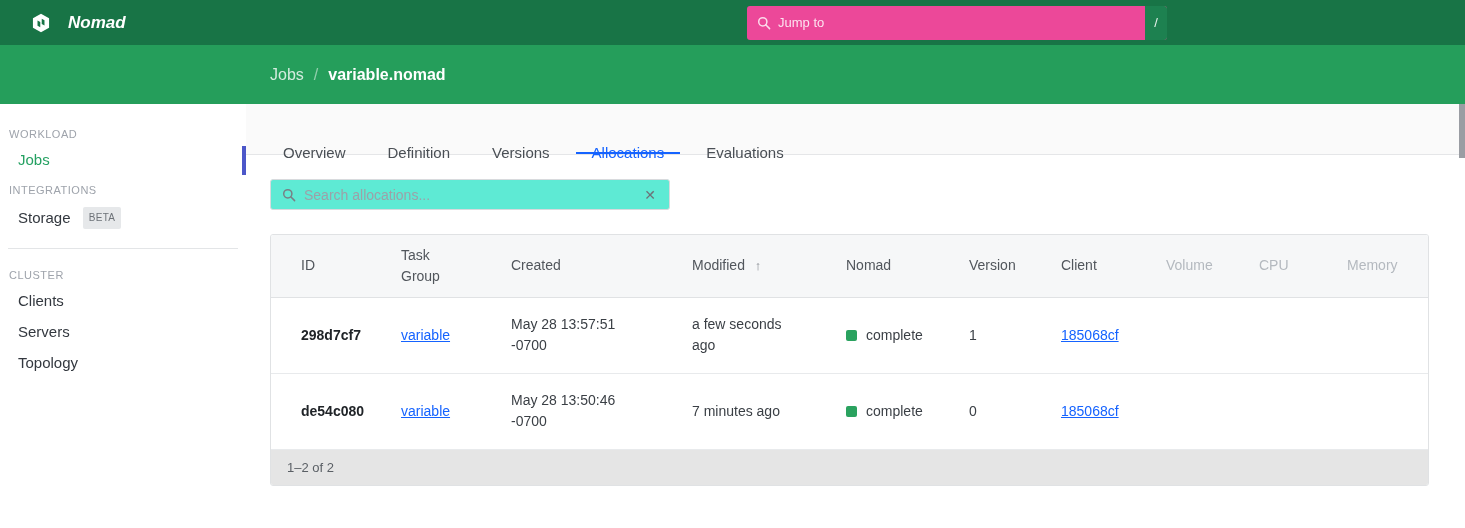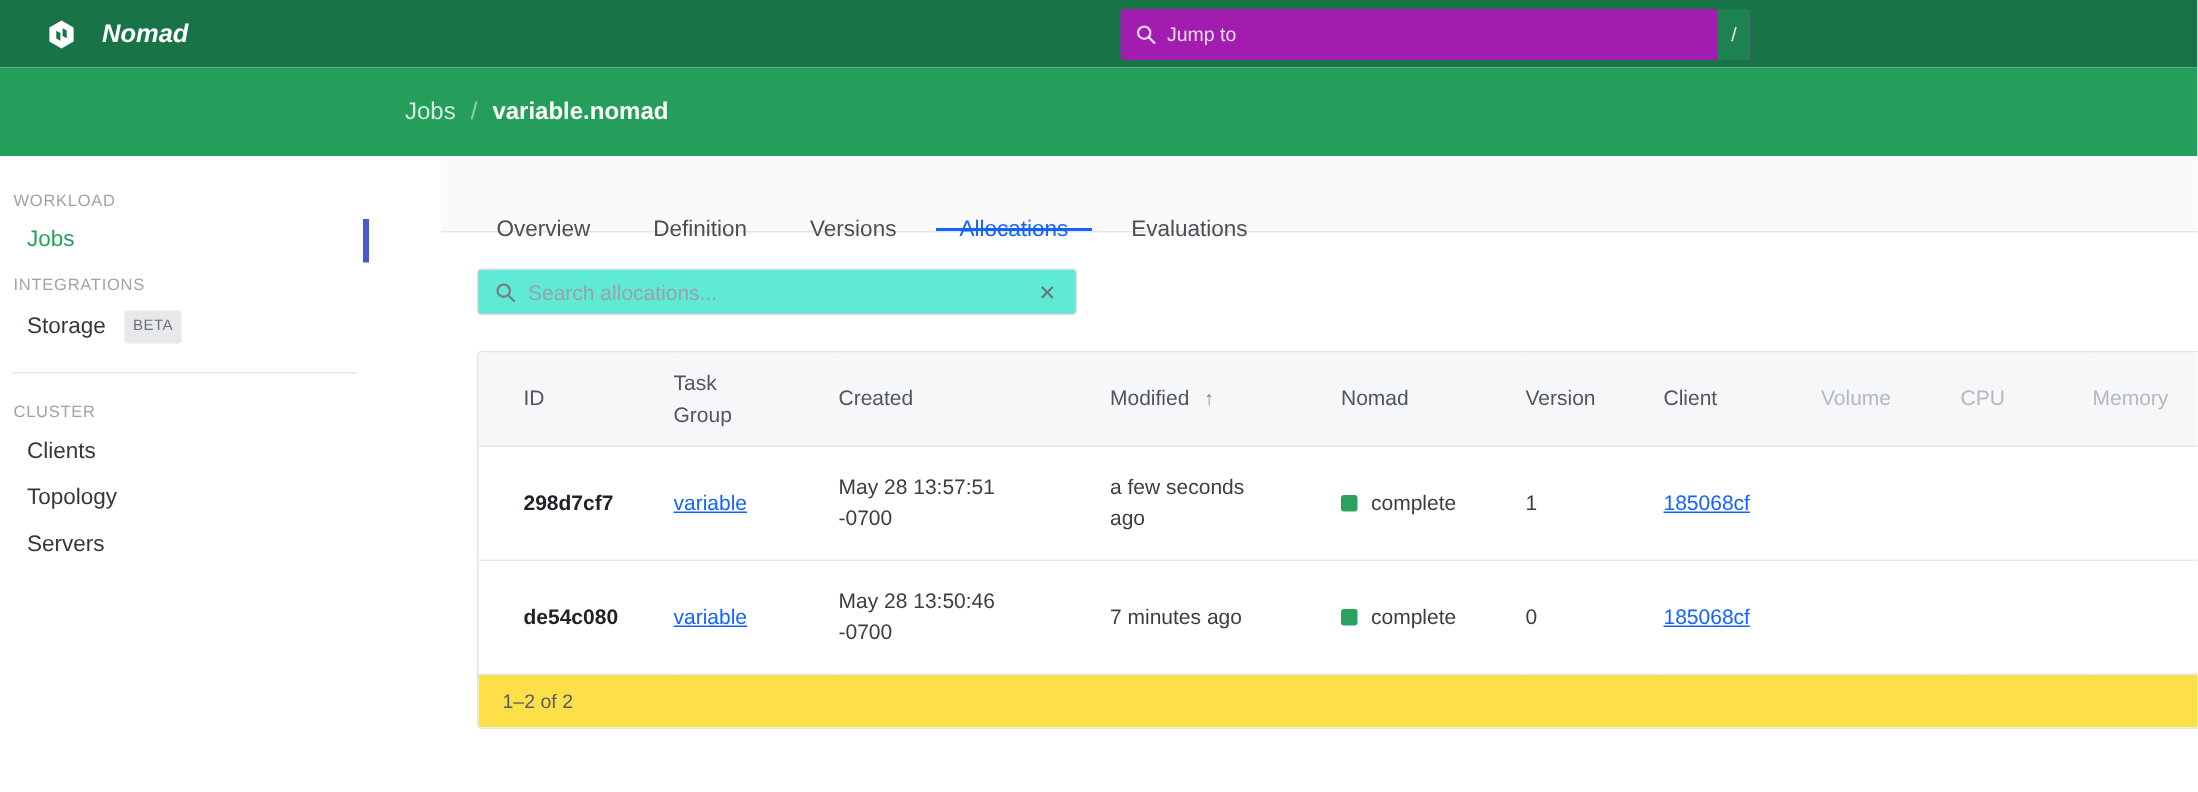--- a/index.html
+++ b/index.html
@@ -2,37 +2,37 @@
 <html><head>
 <meta charset="utf-8">
 <style>
   * { margin:0; padding:0; box-sizing:border-box; }
   html,body { width:1465px; height:528px; overflow:hidden; background:#fff;
     font-family:"Liberation Sans", sans-serif; }
 
   
   .topbar { height:45px; background:#187446; display:flex; align-items:center; padding-left:30px; }
   .brand { display:flex; align-items:center; gap:16px; color:#fff; font-weight:bold; font-size:17px; cursor:pointer;font-style:italic; }
-  .jumpto { margin-left:auto; margin-right:298px; width:420px; height:34px; background:#a21caf;
+  .jumpto { margin-left:auto; margin-right:298px; width:420px; height:34px; background:#ec4899;
     border-radius:3px; display:flex; align-items:center; padding-left:10px; position:relative;
     color:rgba(255,255,255,.85); font-size:13px; cursor:text; }
   .jumpto .mag { display:flex; margin-right:7px; color:rgba(255,255,255,.8); }
   .jumpto .slash { position:absolute; right:0; top:0; bottom:0; width:22px; background:#1d8150;
     border-radius:0 3px 3px 0; display:flex; align-items:center; justify-content:center;
     color:rgba(255,255,255,.9); font-size:13px; }
 
   
   .subheader { height:59px; background:#259e5b; display:flex; align-items:center; padding-left:270px;
     font-size:16px; color:#fff; gap:10px; }
   .crumb-root { color:rgba(255,255,255,.8); cursor:pointer; }
   .crumb-sep { color:rgba(255,255,255,.5); }
   .crumb-current { font-weight:700; }
 
   
-  .layout { display:flex; height:424px;gap:48px; }
+  .layout { display:flex; height:424px; }
 
   
   .sidebar { width:246px; flex:none; padding-top:16px; }
   .side-label { font-size:11px; color:#9ea3ab; letter-spacing:.5px; padding:8px 0 5px 9px; }
   .side-item { font-size:15px; color:#33383f; padding:6px 18px 7px 18px; line-height:18px;
     cursor:pointer; position:relative; }
   .side-item.active { color:#25a162; }
   .side-item.active .indicator { position:absolute; right:0; top:1px; bottom:1px; width:4px; background:#4c57c9; }
   .badge-beta { display:inline-block; font-size:10px; color:#6d7278; background:#e6e8ea;
     border-radius:2px; padding:2px 6px; margin-left:8px; vertical-align:2px; letter-spacing:.3px; }
@@ -68,21 +68,21 @@
   tbody td { height:76px; vertical-align:middle; border-bottom:1px solid #e8eaec; padding:0; line-height:21px; }
   tbody tr { cursor:pointer; }
   .hdr-narrow { display:inline-block; max-width:48px; }
   .cell-narrow { display:inline-block; max-width:118px; }
   .cell-narrow-sm { display:inline-block; max-width:112px; }
   .id-cell { font-weight:700; color:#202428; }
   a.link { color:#1563ff; text-decoration:underline; cursor:pointer; }
   .status { display:flex; align-items:center; gap:9px; }
   .status-dot { width:11px; height:11px; border-radius:2px; background:#2aa25f; flex:none; }
   .sort-arrow { margin-left:6px; color:#82878d; font-size:13px; }
-  .tfooter { height:35px; background:#fde047; display:flex; align-items:center; padding-left:16px;
+  .tfooter { height:35px; background:#e5e5e5; display:flex; align-items:center; padding-left:16px;
     font-size:13px; color:#5a5f65; }
 </style>
 </head>
 <body>
 
 <header class="topbar">
   <div class="brand">
     <span style="display:flex;">
       <svg width="22" height="22" viewBox="0 0 24 24">
         <polygon points="12,1.8 20.8,6.9 20.8,17.1 12,22.2 3.2,17.1 3.2,6.9" fill="#ffffff"></polygon>
@@ -119,22 +119,22 @@
       <span class="indicator"></span>
     </div>
     <div class="side-label">INTEGRATIONS</div>
     <div class="side-item">
       <span>Storage</span>
       <span class="badge-beta">BETA</span>
     </div>
     <hr class="side-divider">
     <div class="side-label">CLUSTER</div>
     <div class="side-item">Clients</div>
+    <div class="side-item">Servers</div>
     <div class="side-item">Topology</div>
-    <div class="side-item">Servers</div>
   </aside>
 
   <main class="content">
     <div class="scroll-thumb"></div>
 
     <nav class="tabs-bar">
       <div class="tab">Overview</div>
       <div class="tab">Definition</div>
       <div class="tab">Versions</div>
       <div class="tab active">Allocations</div>

